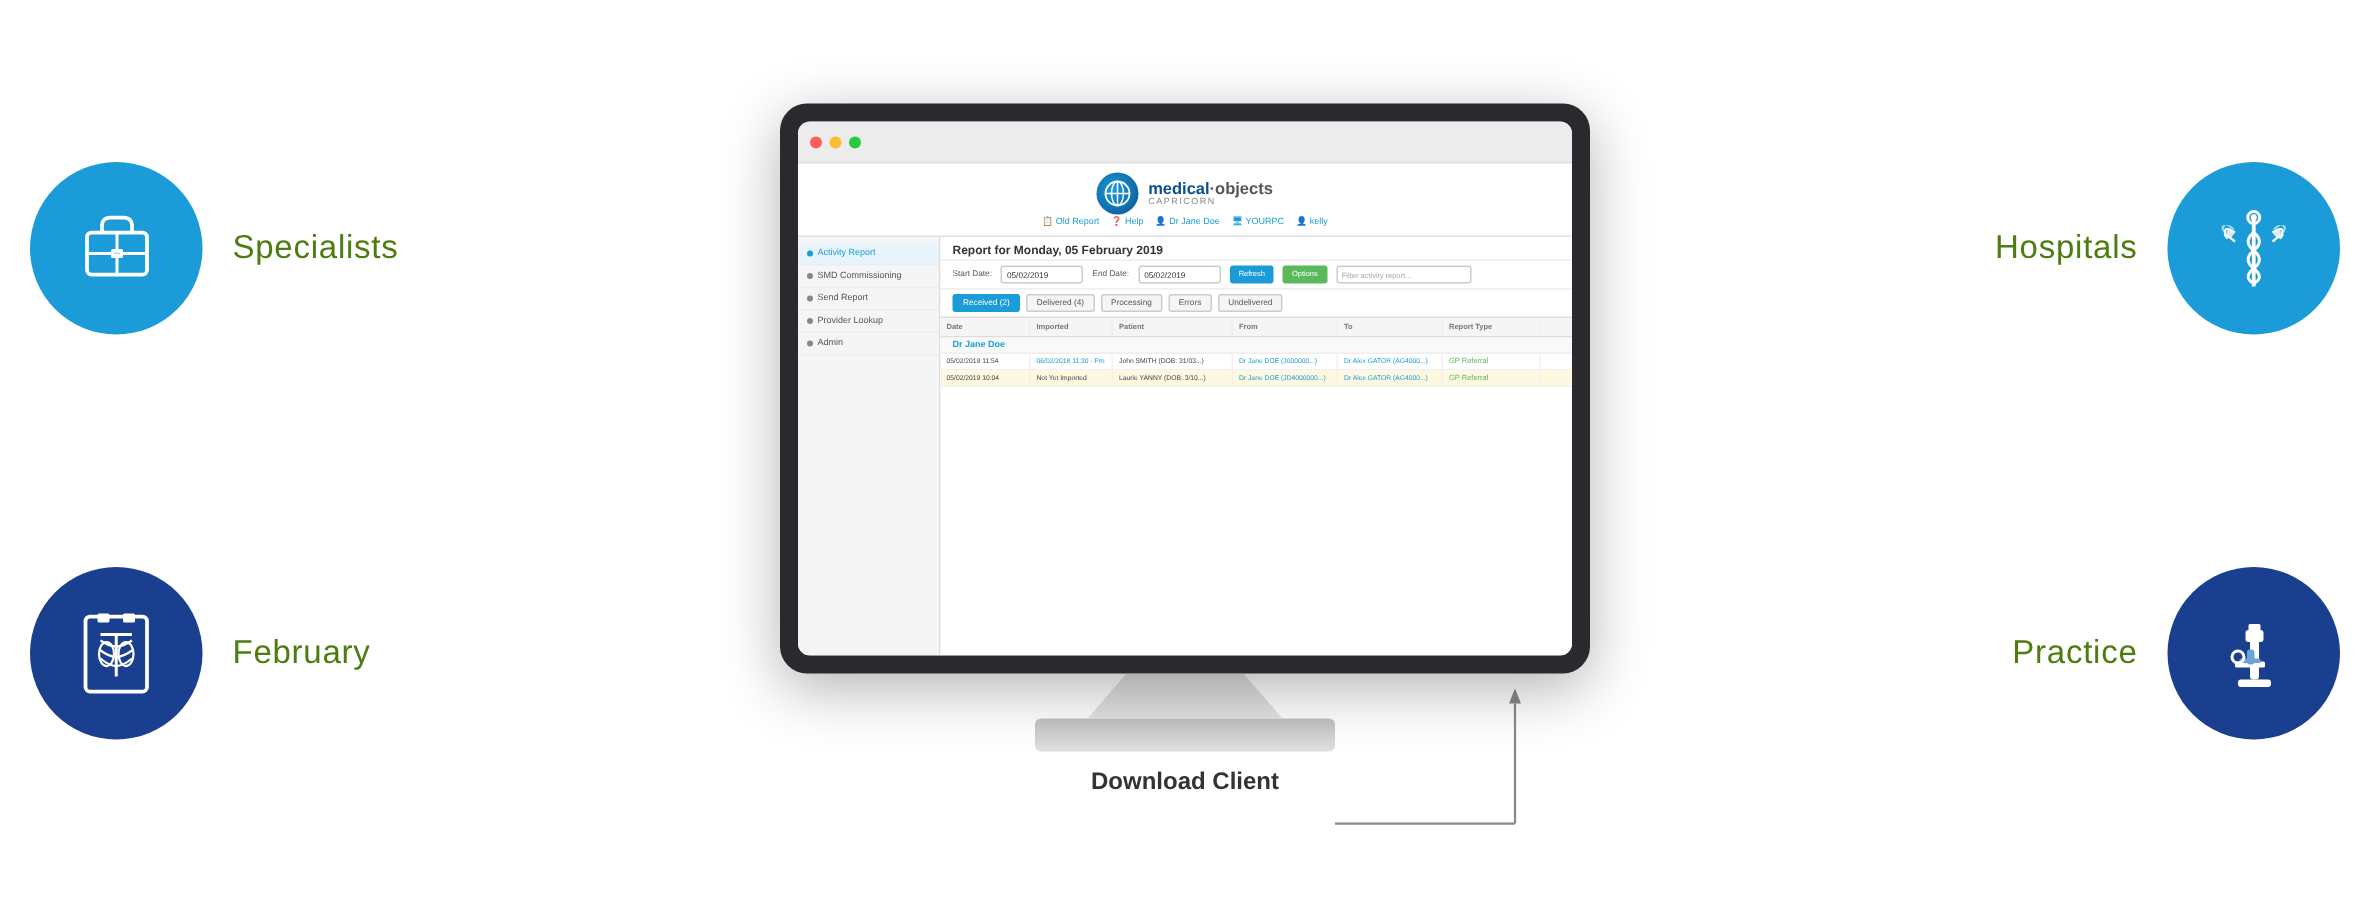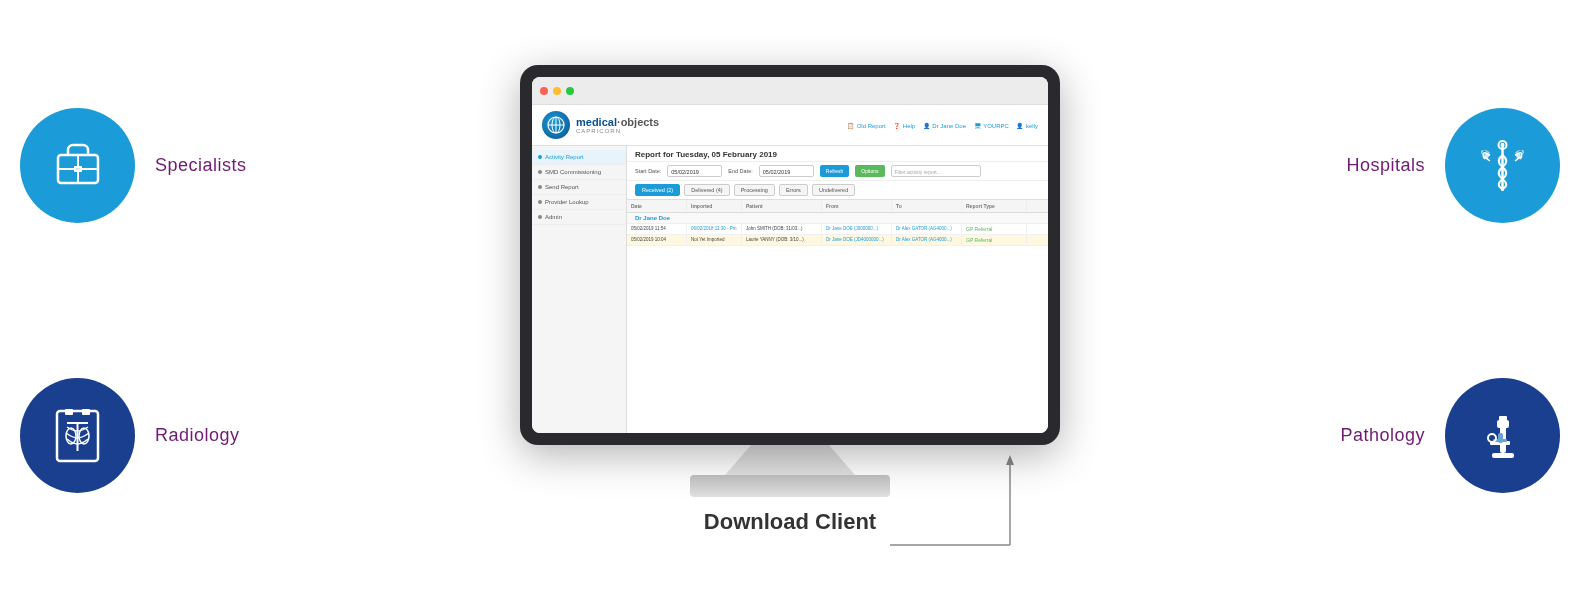--- a/index.html
+++ b/index.html
@@ -53,23 +53,23 @@
 
     .icon-circle.light-blue {
       background: #1b9cd8;
     }
 
     .icon-circle.dark-blue {
       background: #1a3f8f;
     }
 
     .item-label {
-      font-size: 18px;
+      font-size: 22px;
       font-weight: 400;
-      color: #701a75;
+      color: #4d7c0f;
       letter-spacing: 0.5px;
     }
 
     
     .right-side {
       position: absolute;
       right: 20px;
       top: 0;
       width: 380px;
       height: 600px;
@@ -132,21 +132,21 @@
 
     .monitor-foot {
       width: 200px;
       height: 22px;
       background: linear-gradient(to bottom, #c0c0c0, #e0e0e0);
       border-radius: 4px;
       margin: 0 auto;
     }
 
     .download-label {
-      font-size: 22px;
+      font-size: 16px;
       font-weight: 700;
       color: #333;
       margin-top: 12px;
       text-align: left;
     }
 
     
     .screen-topbar {
       height: 28px;
       background: #ececec;
@@ -163,20 +163,21 @@
       border-radius: 50%;
     }
 
     .screen-header {
       background: #fff;
       padding: 6px 10px;
       display: flex;
       align-items: center;
       justify-content: space-between;
       border-bottom: 1px solid #e0e0e0;
+      flex-direction: column;
     }
 
     .logo-area {
       display: flex;
       align-items: center;
       gap: 6px;
     }
 
     .logo-globe {
       width: 28px;
@@ -438,21 +439,21 @@
           <path d="M22 36 Q28 41 32.5 41 Q37 41 43 36" fill="none" stroke="white" stroke-width="1.5"></path>
 
           <line x1="32.5" y1="20" x2="32.5" y2="48" stroke="white" stroke-width="2"></line>
 
           <line x1="22" y1="20" x2="43" y2="20" stroke="white" stroke-width="2"></line>
 
           <ellipse cx="26" cy="33" rx="5" ry="8" fill="none" stroke="white" stroke-width="1.5"></ellipse>
           <ellipse cx="39" cy="33" rx="5" ry="8" fill="none" stroke="white" stroke-width="1.5"></ellipse>
         </svg>
       </div>
-      <span class="item-label">Radiology</span>
+      <span class="item-label">February</span>
     </div>
   </div>
 
   <div class="right-side">
 
     <div class="item-row-right">
       <span class="item-label">Hospitals</span>
       <div class="icon-circle light-blue">
         <svg width="65" height="65" viewBox="0 0 65 65">
 
@@ -470,21 +471,21 @@
           <circle cx="32.5" cy="12" r="2" fill="white"></circle>
 
           <path d="M32.5 22 Q40 28 32.5 34 Q25 40 32.5 46 Q40 52 32.5 56" fill="none" stroke="white" stroke-width="2"></path>
           <path d="M32.5 22 Q25 28 32.5 34 Q40 40 32.5 46 Q25 52 32.5 56" fill="none" stroke="white" stroke-width="2"></path>
         </svg>
       </div>
     </div>
 
 
     <div class="item-row-right">
-      <span class="item-label">Pathology</span>
+      <span class="item-label">Practice</span>
       <div class="icon-circle dark-blue">
         <svg width="65" height="65" viewBox="0 0 65 65">
 
           <rect x="22" y="50" width="22" height="5" rx="2" fill="white"></rect>
 
           <rect x="30" y="22" width="6" height="28" rx="2" fill="white"></rect>
 
           <rect x="27" y="17" width="12" height="8" rx="2" fill="white"></rect>
           <rect x="29" y="13" width="8" height="6" rx="1" fill="white"></rect>
 
@@ -583,21 +584,21 @@
                 <div class="nav-dot" style="background:#888;"></div>
                 <span>Provider Lookup</span>
               </div>
               <div class="nav-item">
                 <div class="nav-dot" style="background:#888;"></div>
                 <span>Admin</span>
               </div>
             </div>
 
             <div class="main-content">
-              <div class="content-title">Report for Tuesday, 05 February 2019</div>
+              <div class="content-title">Report for Monday, 05 February 2019</div>
 
               <div class="filter-bar">
                 <span class="filter-label">Start Date:</span>
                 <div class="filter-input" style="display:inline-block;line-height:12px;font-size:5.5px;color:#333;">05/02/2019</div>
                 <span class="filter-label">End Date:</span>
                 <div class="filter-input" style="display:inline-block;line-height:12px;font-size:5.5px;color:#333;">05/02/2019</div>
                 <button class="filter-btn btn-blue">Refresh</button>
                 <button class="filter-btn btn-green">Options</button>
                 <div class="filter-input" style="width:90px;display:inline-block;line-height:12px;font-size:5px;color:#aaa;">Filter activity report...</div>
               </div>

